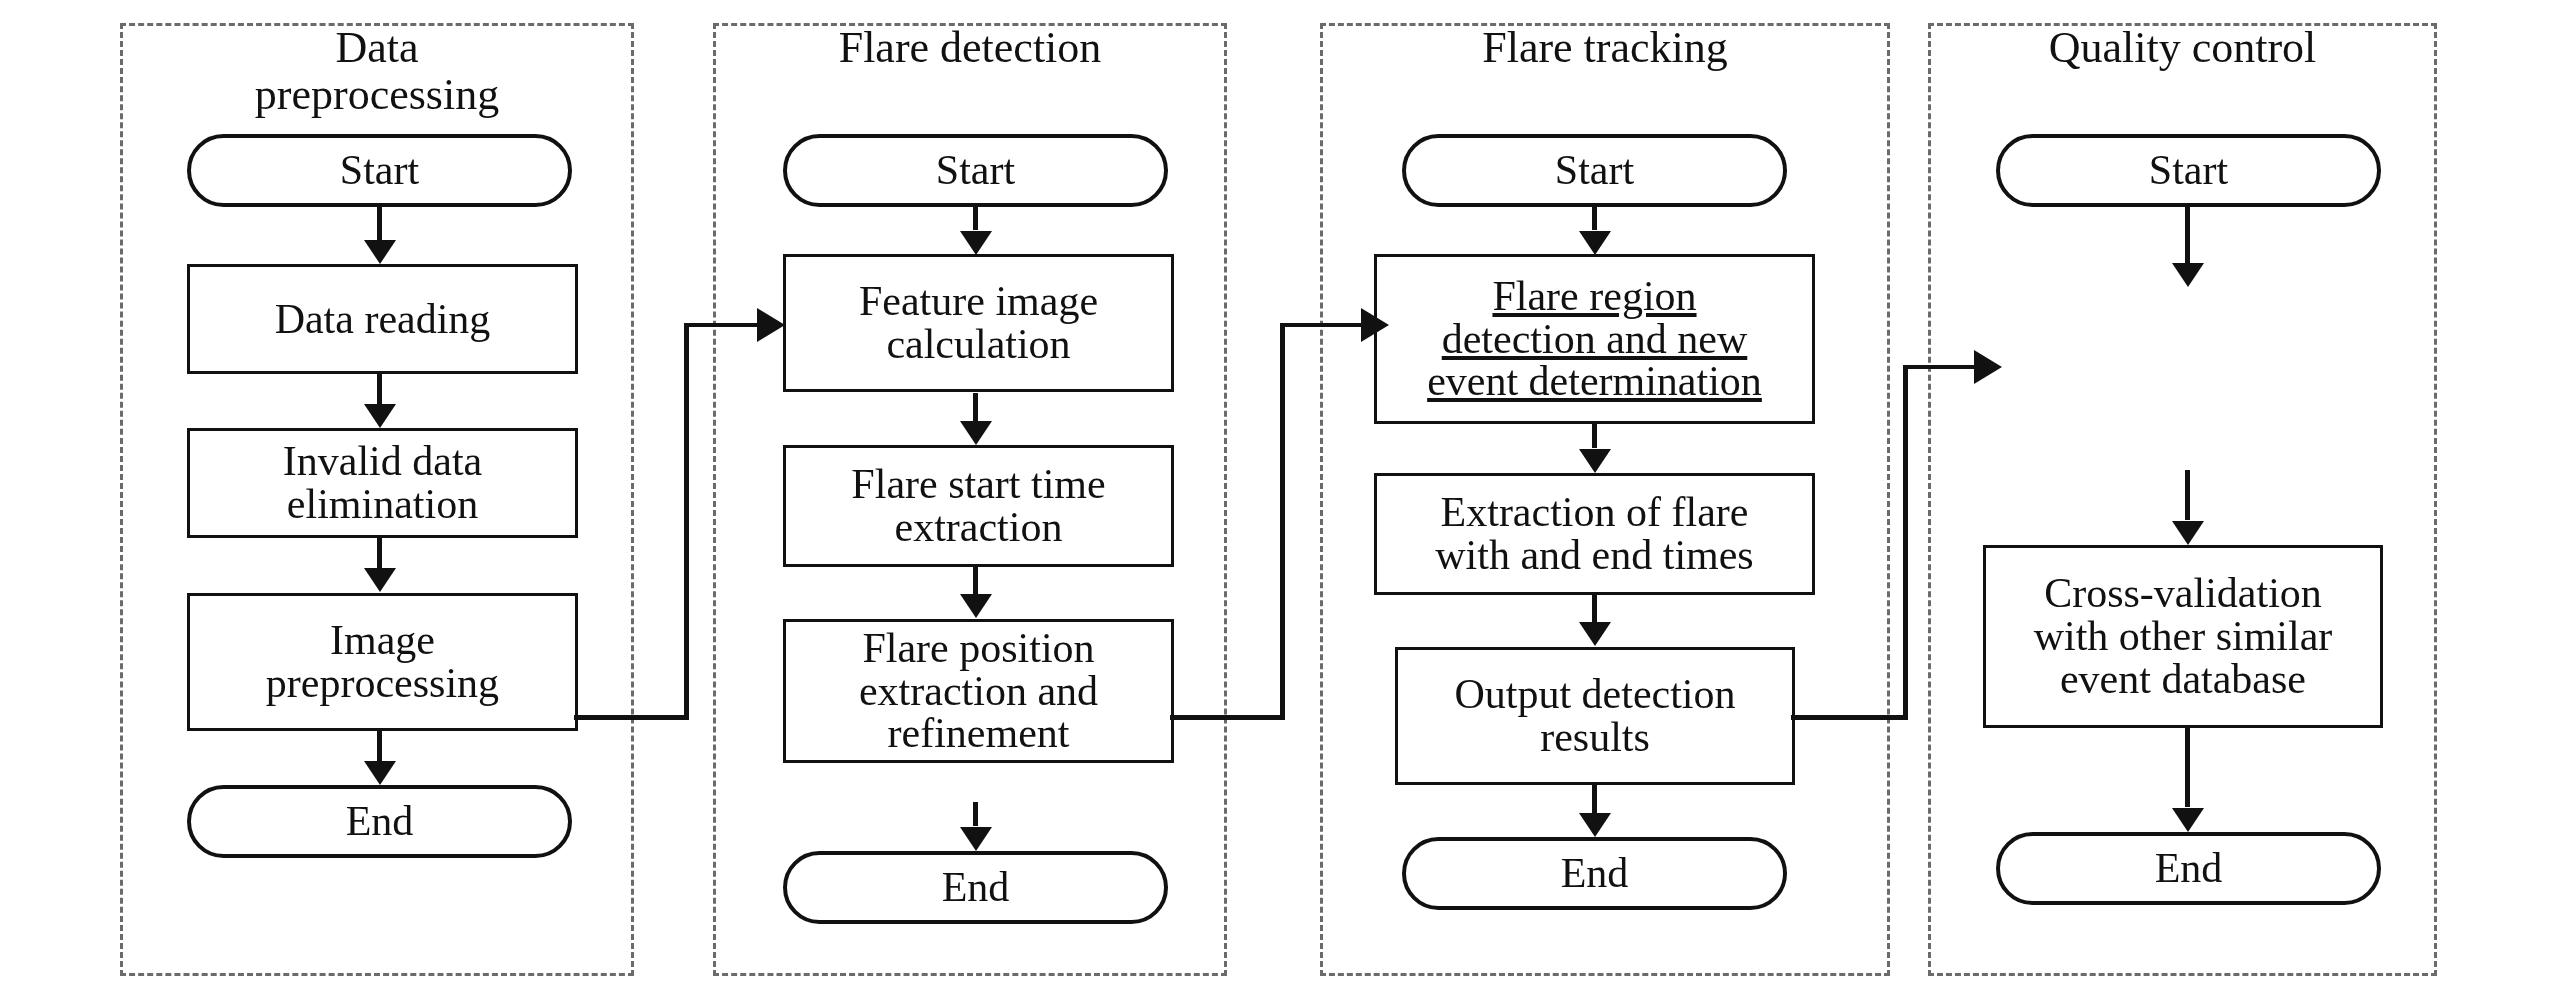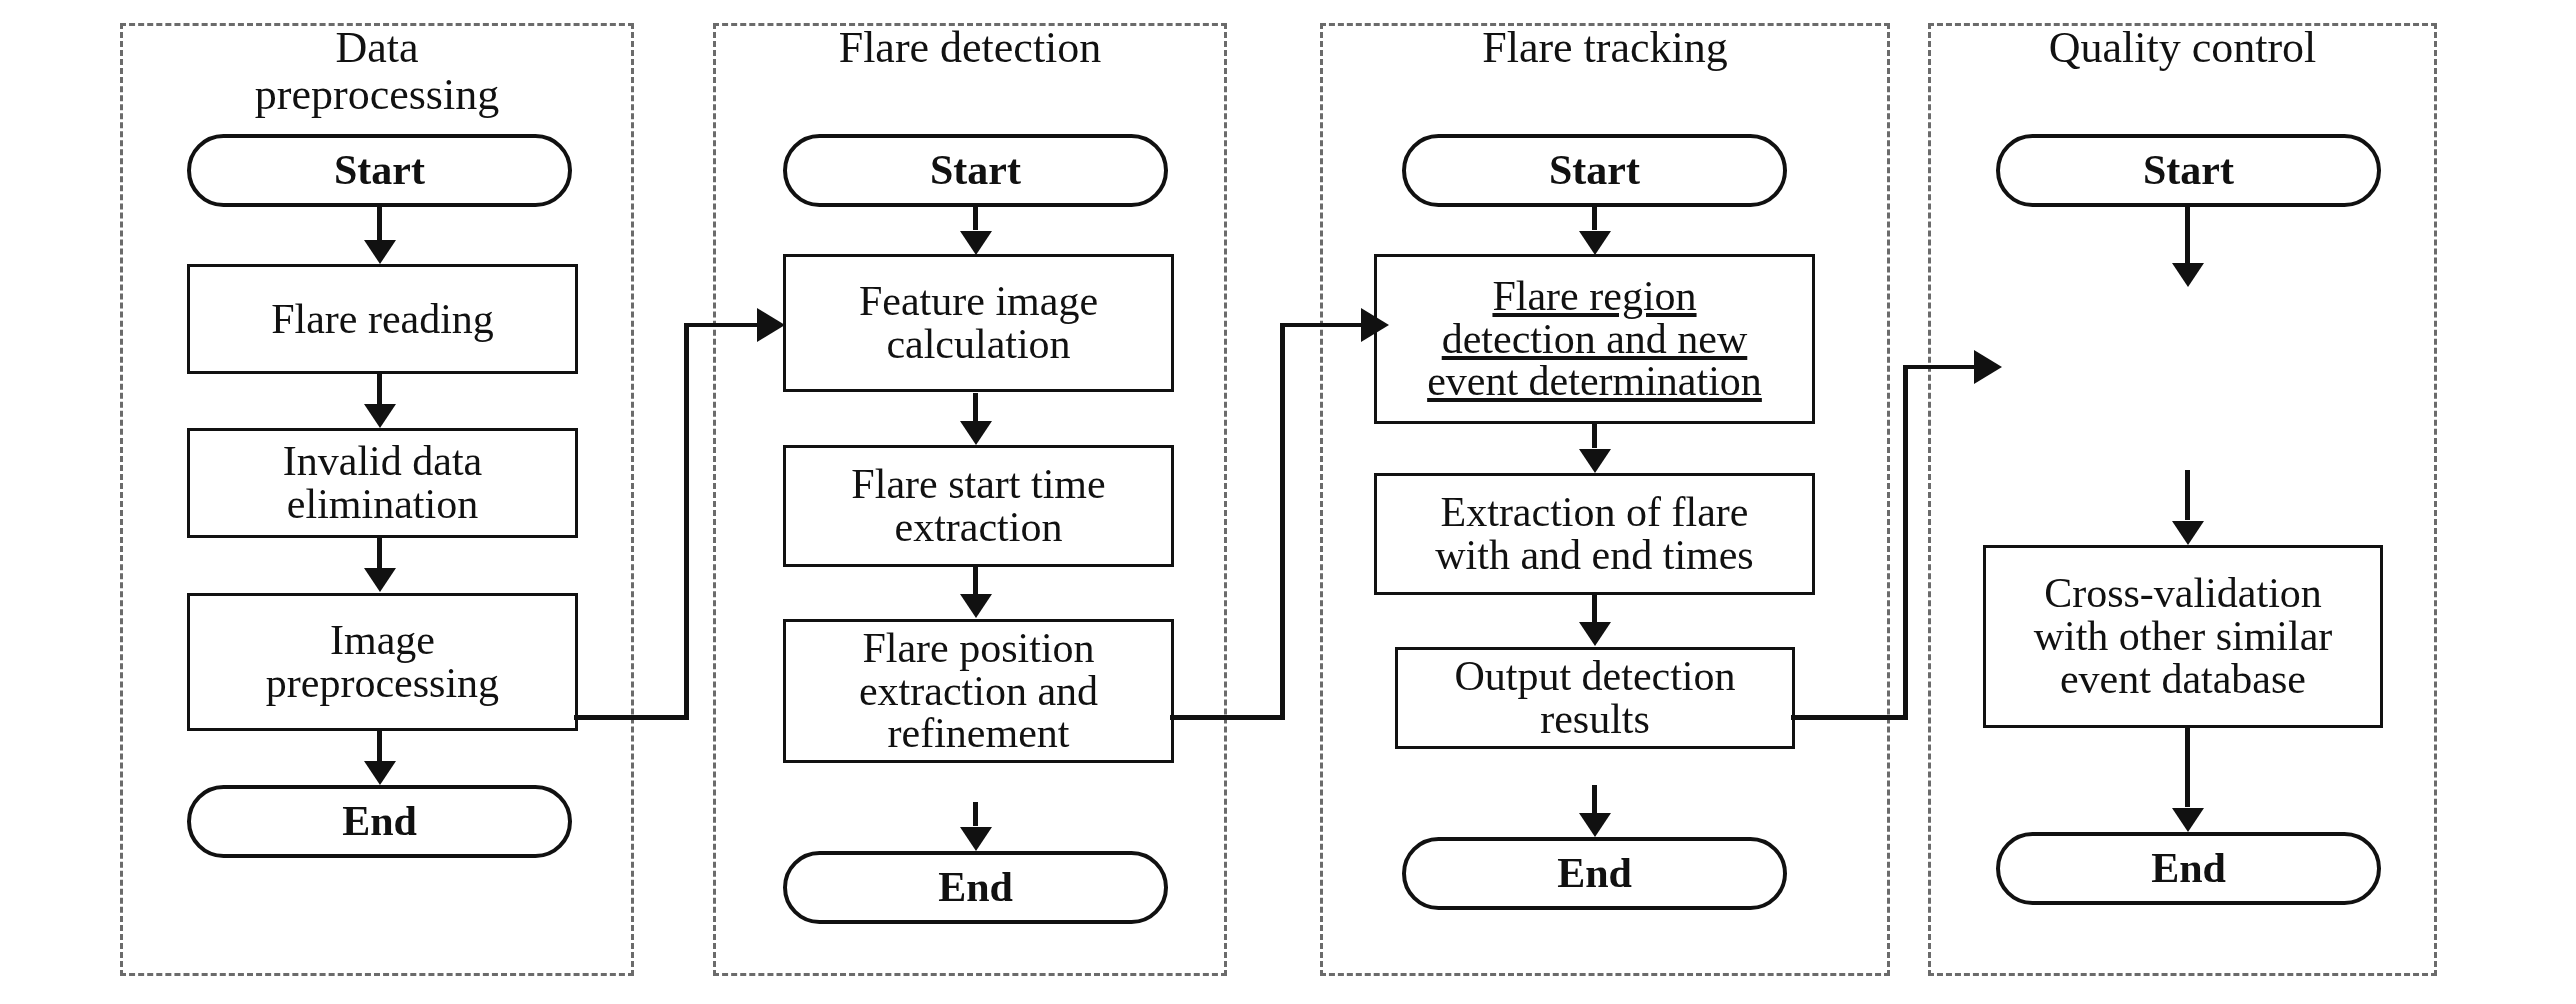--- a/index.html
+++ b/index.html
@@ -12,21 +12,21 @@
   .panel{position:absolute;border:3.7px dashed #6b6b6b;box-sizing:border-box;background:transparent;}
 
   
   .panel-title{position:absolute;text-align:center;font-size:44px;line-height:1.07;
                color:#111;white-space:pre-line;font-weight:400;}
 
   
   .node{position:absolute;box-sizing:border-box;border:3.7px solid #111;background:#fff;
         display:flex;align-items:center;justify-content:center;text-align:center;
         font-size:42px;line-height:1.02;color:#111;padding:0 5.6px;}
-  .node.terminator{border-radius:934px;border-width:4.7px;font-weight:bold;}
+  .node.terminator{border-radius:934px;border-width:4.7px;}
   .node .lbl{display:block;white-space:pre-line;}
 
   
   .vconn{position:absolute;}
   .vconn .stem{position:absolute;left:50%;top:0;width:4.7px;margin-left:-2.3px;background:#111;}
   .vconn .head{position:absolute;left:50%;bottom:0;margin-left:-16px;width:0;height:0;
                border-left:16px solid transparent;border-right:16px solid transparent;
                border-top:24px solid #111;}
 
   
@@ -49,21 +49,21 @@
   <div class="node terminator" style="left:187px;top:134px;width:385px;height:73px;">
     <span class="lbl">Start</span>
   </div>
 
   <div class="vconn" style="left:361px;top:207px;width:37px;height:57px;">
     <div class="stem" style="height:33px;"></div>
       <div class="head"></div>
   </div>
 
   <div class="node" style="left:187px;top:264px;width:391px;height:110px;">
-    <span class="lbl">Flare reading</span>
+    <span class="lbl">Data reading</span>
   </div>
 
   <div class="vconn" style="left:361px;top:374px;width:37px;height:54px;">
     <div class="stem" style="height:30px;"></div>
       <div class="head"></div>
   </div>
 
   <div class="node" style="left:187px;top:428px;width:391px;height:110px;">
     <span class="lbl">Invalid data
 elimination</span>
@@ -163,21 +163,21 @@
   <div class="node" style="left:1374px;top:473px;width:441px;height:122px;">
     <span class="lbl">Extraction of flare
 with and end times</span>
   </div>
 
   <div class="vconn" style="left:1576px;top:594px;width:37px;height:52px;">
     <div class="stem" style="height:28px;"></div>
       <div class="head"></div>
   </div>
 
-  <div class="node" style="left:1395px;top:647px;width:400px;height:102px;">
+  <div class="node" style="left:1395px;top:647px;width:400px;height:138px;">
     <span class="lbl">Output detection
 results</span>
   </div>
 
   <div class="vconn" style="left:1576px;top:785px;width:37px;height:52px;">
     <div class="stem" style="height:28px;"></div>
       <div class="head"></div>
   </div>
 
   <div class="node terminator" style="left:1402px;top:837px;width:385px;height:73px;">

